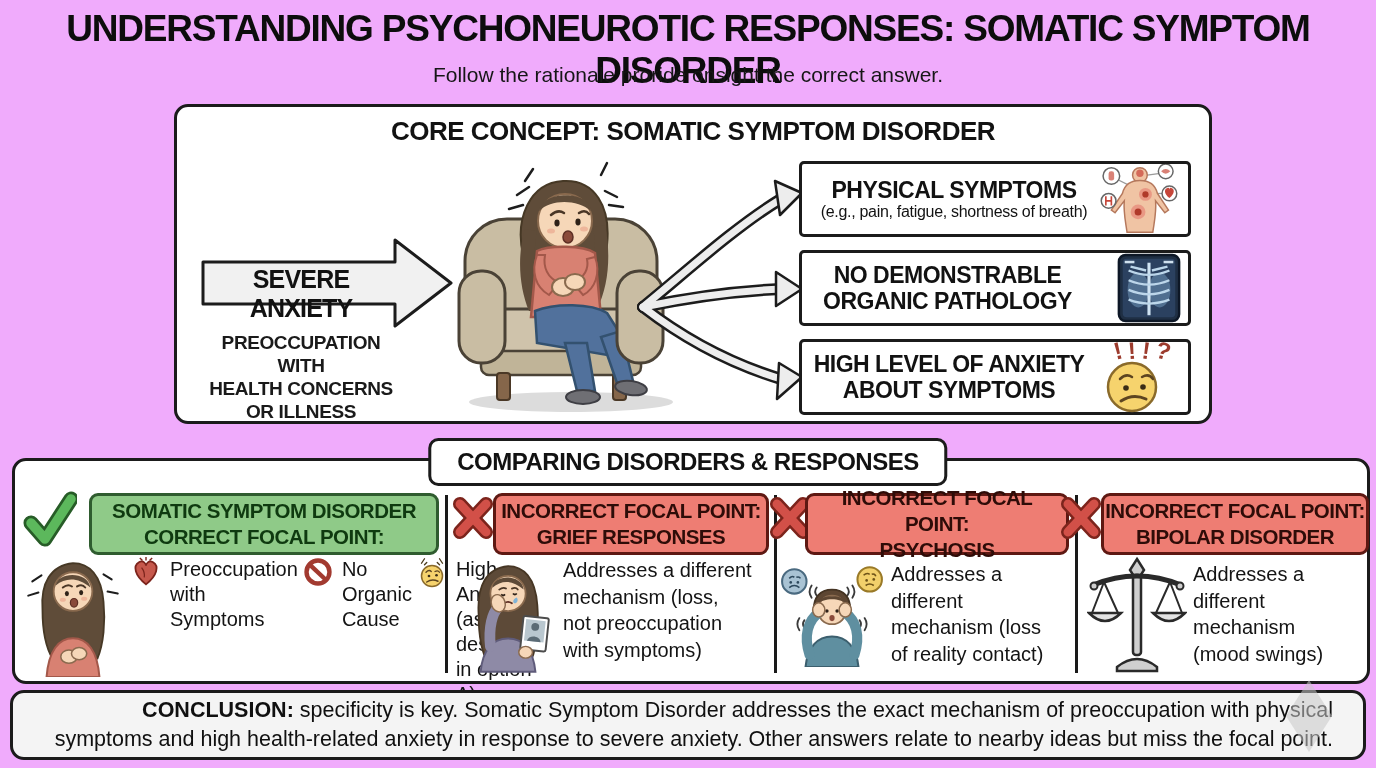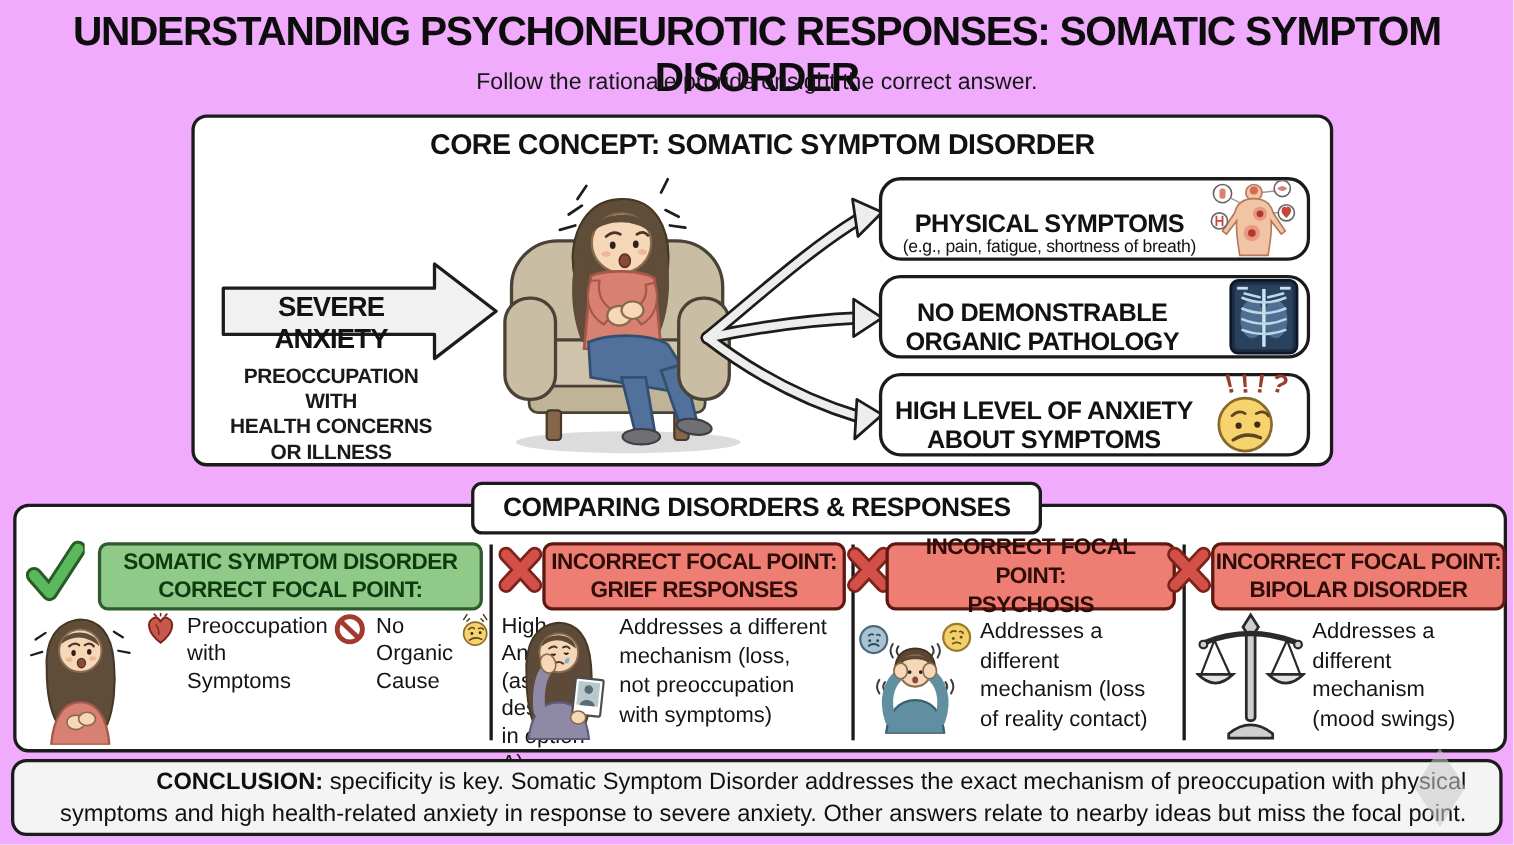--- a/index.html
+++ b/index.html
@@ -11,22 +11,22 @@
   .main-title{left:0;top:8px;width:1376px;text-align:center;font-size:37px;font-weight:800;
               letter-spacing:-1.2px;color:#0d0d0d;}
   .sub-title{left:0;top:63px;width:1376px;text-align:center;font-size:21px;color:#161616;}
 
   
   .core-box{left:174px;top:104px;width:1032px;height:314px;border:3px solid #1b1b1b;border-radius:14px;background:#fff;}
   .core-heading{left:0;top:9px;width:100%;text-align:center;font-size:26px;font-weight:800;letter-spacing:-0.5px;}
   .severe-label{left:26px;top:158px;width:196px;text-align:center;font-size:25px;font-weight:700;letter-spacing:-0.8px;}
   .preoccupation{left:22px;top:224px;width:204px;text-align:center;font-size:19px;font-weight:700;letter-spacing:-0.4px;line-height:23px;color:#1a1a1a;}
 
-  .outcome{left:622px;width:392px;height:76px;border:3px solid #1b1b1b;border-radius:20px;background:#fff;
-           display:flex;align-items:flex-end;padding:0 6px 0 10px;box-sizing:border-box;}
+  .outcome{left:622px;width:392px;height:76px;border:3px solid #1b1b1b;border-radius:5px;background:#fff;
+           display:flex;align-items:center;padding:0 6px 0 10px;box-sizing:border-box;}
   .outcome .txt{flex:1;text-align:center;min-width:0;}
   .outcome .t1{font-size:23px;font-weight:800;letter-spacing:-0.5px;line-height:26px;}
   .outcome .t2{font-size:16px;letter-spacing:-0.3px;white-space:nowrap;}
   .outcome .icon{flex:0 0 auto;}
 
   
   .compare-outer{left:12px;top:458px;width:1352px;height:220px;border:3px solid #1b1b1b;border-radius:14px;background:#fff;}
   .compare-heading{left:50%;transform:translateX(-50%);top:438px;background:#fff;border:3px solid #1b1b1b;
                    border-radius:10px;padding:7px 26px;font-size:24px;font-weight:800;letter-spacing:-0.5px;z-index:3;white-space:nowrap;}
   .divider{width:2.5px;background:#1a1a1a;top:34px;height:178px;}

